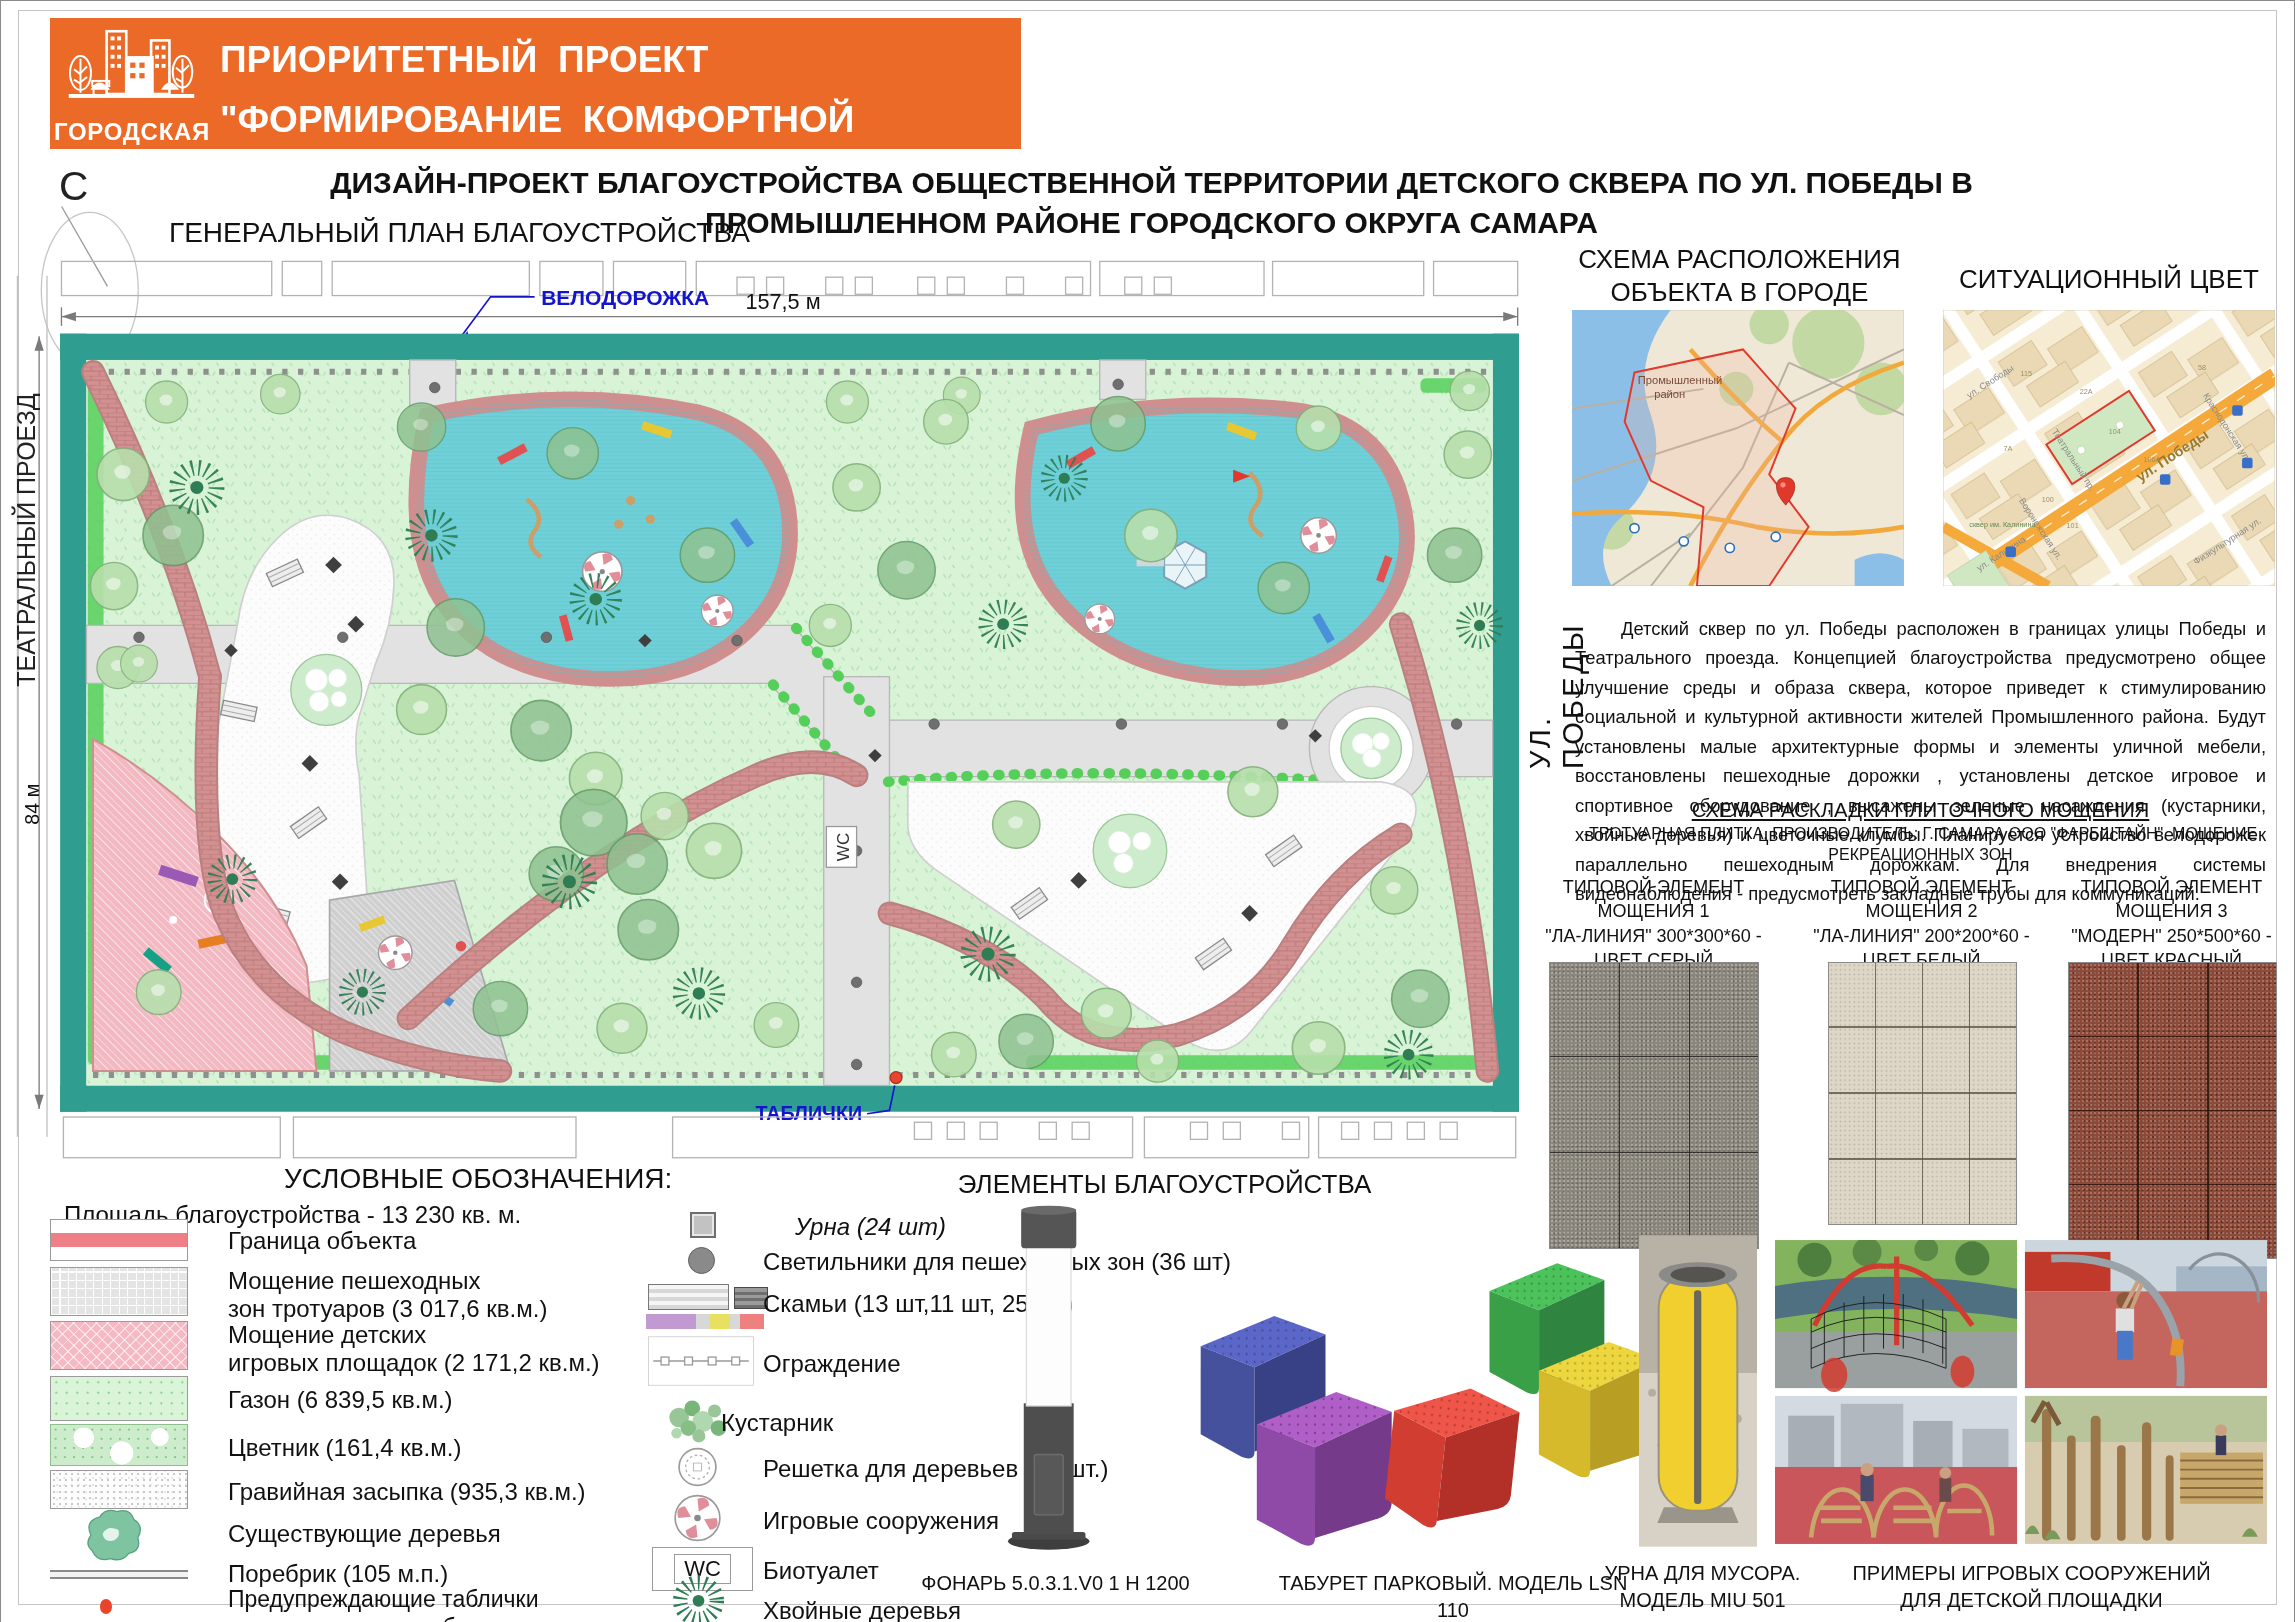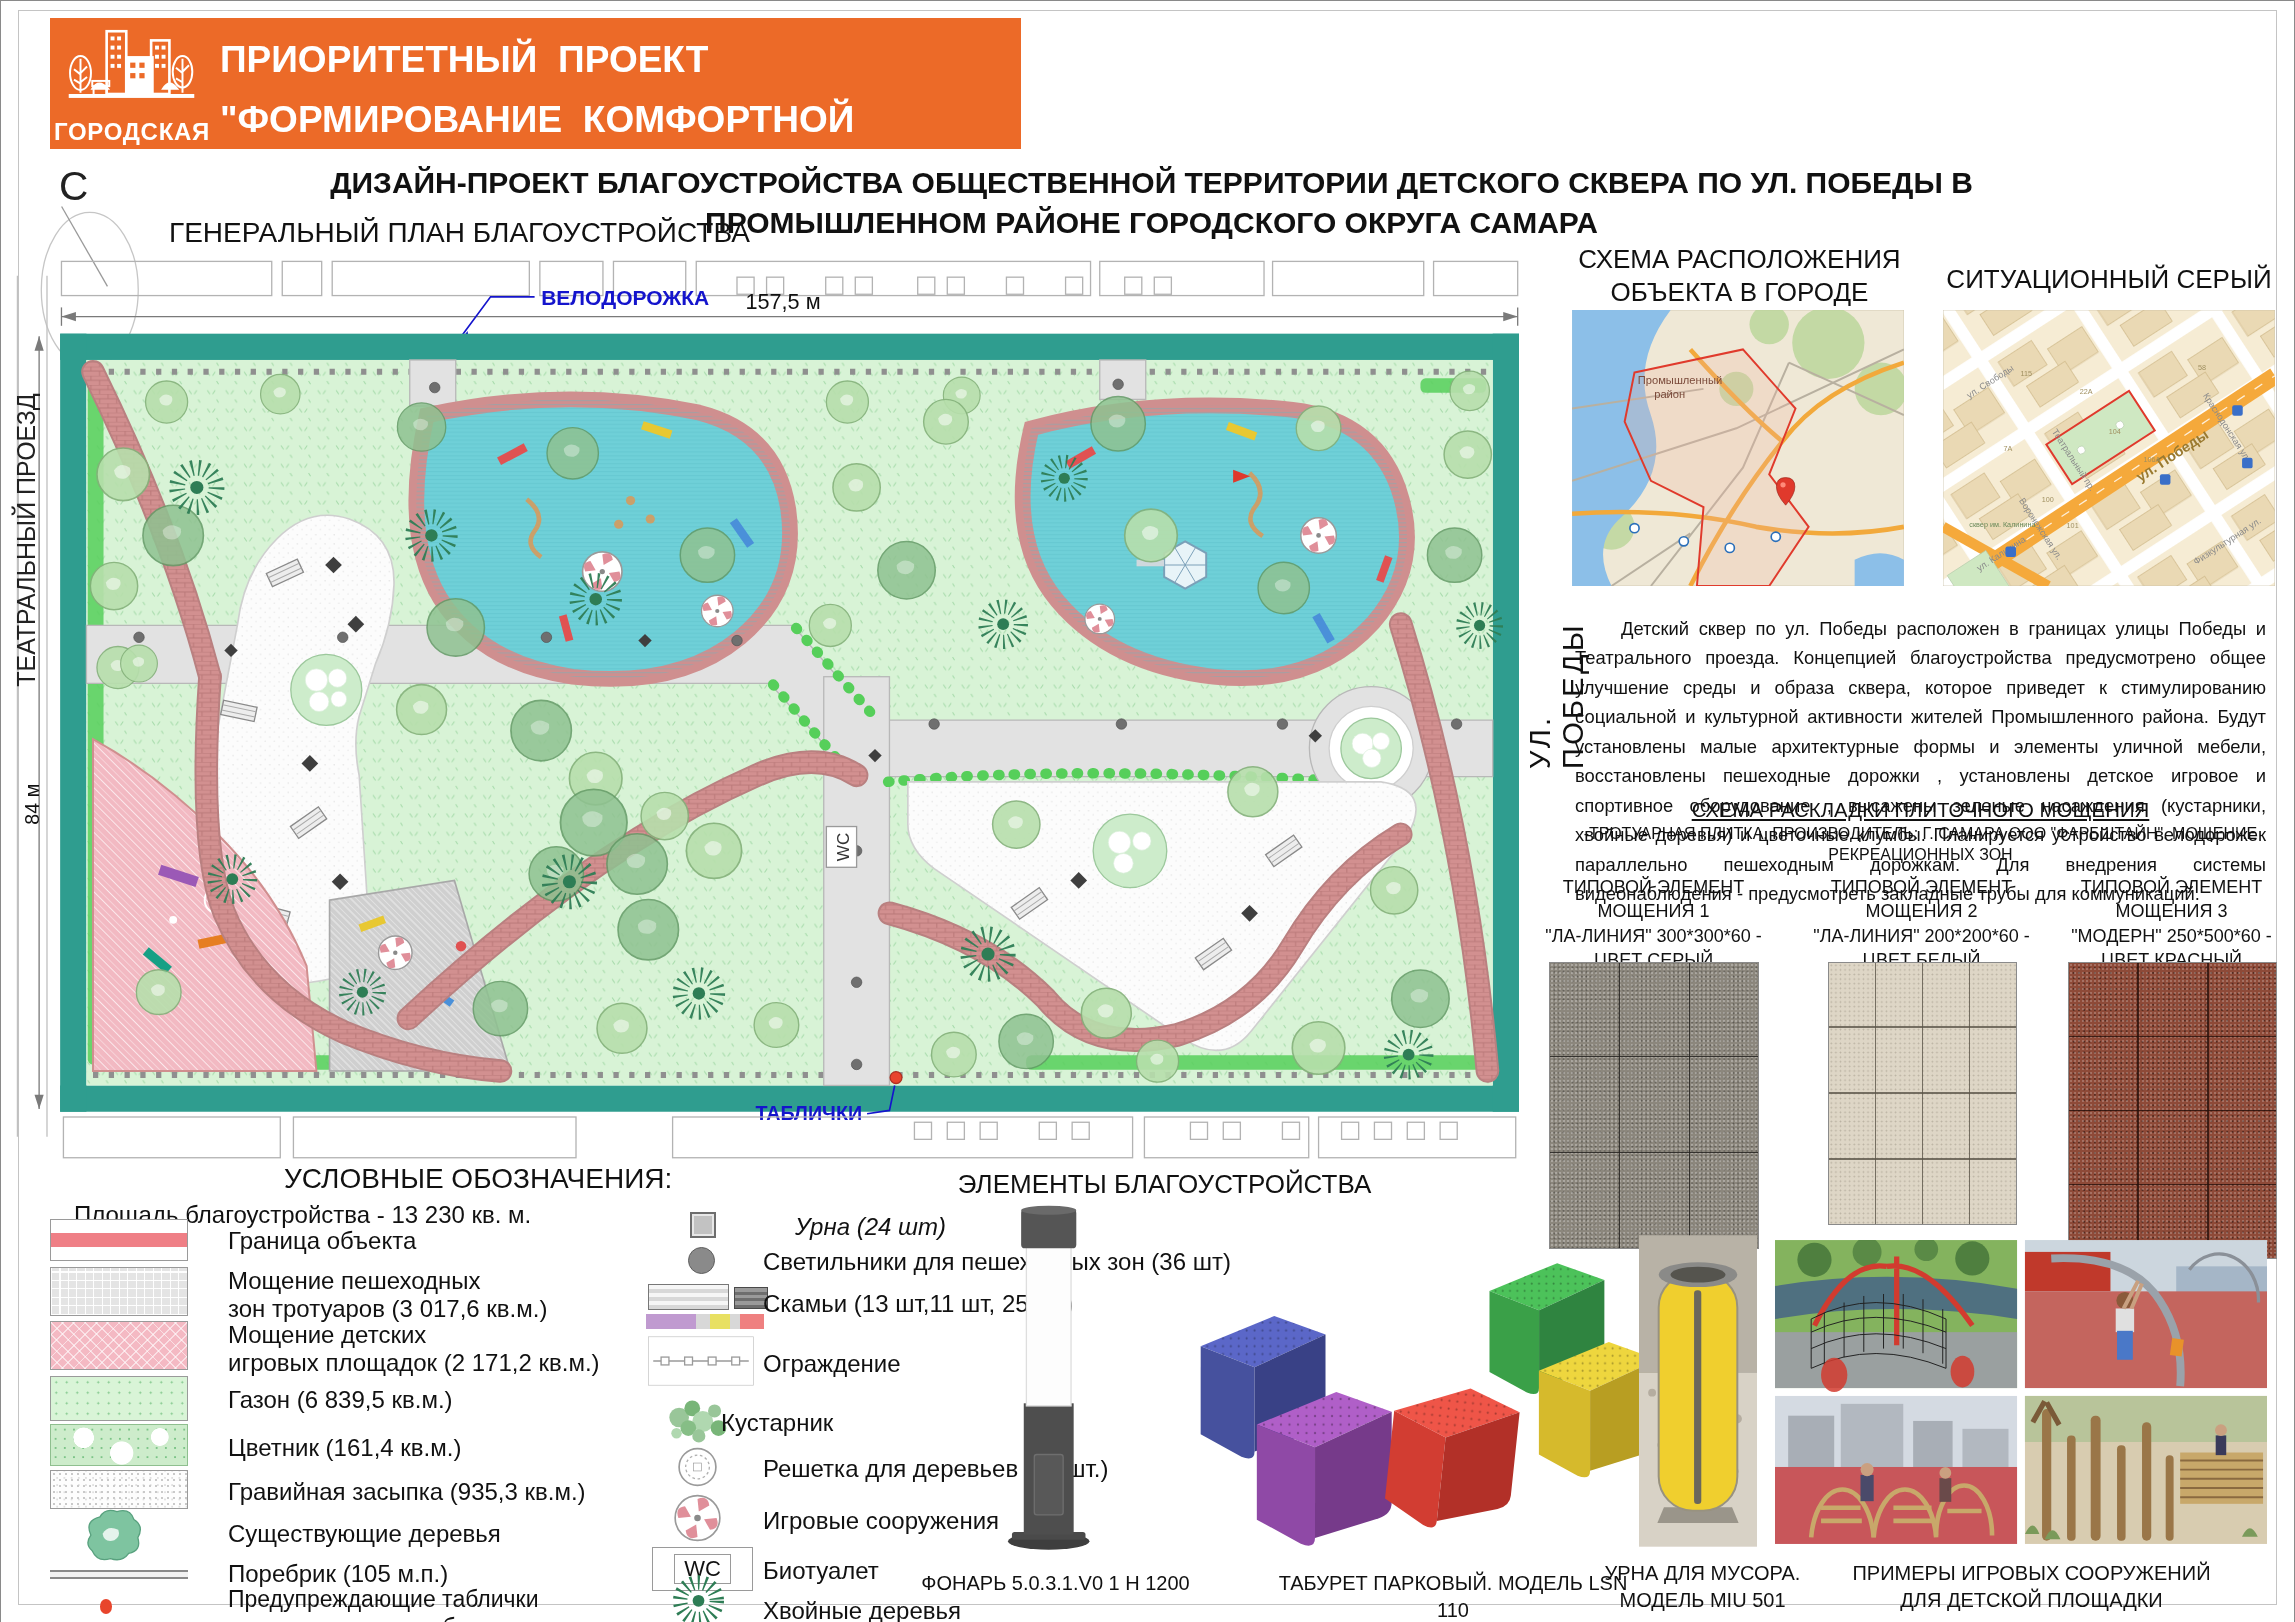--- a/index.html
+++ b/index.html
@@ -487,21 +487,21 @@
         <rect x="2040" y="1318" width="26" height="26"></rect>
           <rect x="2090" y="1318" width="26" height="26"></rect>
         <rect x="2140" y="1318" width="26" height="26"></rect>
           <rect x="2190" y="1318" width="26" height="26"></rect>
       </g>
     </g>
   </svg>
 
   <div class="abs map-title ctr pre" style="left:1571px;top:242px;width:335px;">СХЕМА РАСПОЛОЖЕНИЯ
 ОБЪЕКТА В ГОРОДЕ</div>
-  <div class="abs map-title ctr" style="left:1942px;top:262px;width:332px;">СИТУАЦИОННЫЙ СЕРЫЙ</div>
+  <div class="abs map-title ctr" style="left:1942px;top:262px;width:332px;">СИТУАЦИОННЫЙ ЦВЕТ</div>
 
   <svg class="abs" style="left:1571px;top:309px;" width="332" height="276" viewBox="0 0 505 420">
     <rect width="505" height="420" fill="#efe8d6" stroke="#c8c0a8"></rect>
     <g fill="#b5d494" opacity=".75">
       <circle cx="390" cy="50" r="55"></circle>
         <circle cx="470" cy="120" r="40"></circle>
         <circle cx="60" cy="330" r="35"></circle>
       <circle cx="300" cy="22" r="30"></circle>
         <circle cx="250" cy="120" r="26"></circle>
     </g>
@@ -601,21 +601,21 @@
 ЦВЕТ БЕЛЫЙ</div>
   <div class="abs tile-h ctr pre" style="left:2062px;top:874px;width:217px;">ТИПОВОЙ ЭЛЕМЕНТ
 МОЩЕНИЯ 3
 "МОДЕРН" 250*500*60 -
 ЦВЕТ КРАСНЫЙ</div>
   <div class="abs tile tile1" style="left:1548px;top:961px;width:210px;height:287px;"></div>
   <div class="abs tile tile2" style="left:1827px;top:961px;width:189px;height:263px;"></div>
   <div class="abs tile tile3" style="left:2067px;top:961px;width:209px;height:297px;"></div>
 
   <div class="abs sec-title" style="left:283px;top:1162px;width:447px;text-align:left;">УСЛОВНЫЕ ОБОЗНАЧЕНИЯ:</div>
-  <div class="abs" style="left:73px;top:1200px;font-size:24px;">Площадь благоустройства  - 13 230 кв. м.</div>
+  <div class="abs" style="left:63px;top:1200px;font-size:24px;">Площадь благоустройства  - 13 230 кв. м.</div>
 
   <div class="abs sw sw-border" style="left:49px;top:1218px;width:138px;height:42px;"></div>
   <div class="abs leg-l" style="left:227px;top:1226px;">Граница объекта</div>
   <div class="abs sw sw-walk" style="left:49px;top:1266px;width:138px;height:49px;"></div>
   <div class="abs leg-l pre" style="left:227px;top:1266px;">Мощение пешеходных
 зон тротуаров (3 017,6 кв.м.)</div>
   <div class="abs sw sw-play" style="left:49px;top:1320px;width:138px;height:49px;"></div>
   <div class="abs leg-l pre" style="left:227px;top:1320px;">Мощение детских
 игровых площадок (2 171,2 кв.м.)</div>
   <div class="abs sw sw-lawn" style="left:49px;top:1375px;width:138px;height:45px;"></div>

